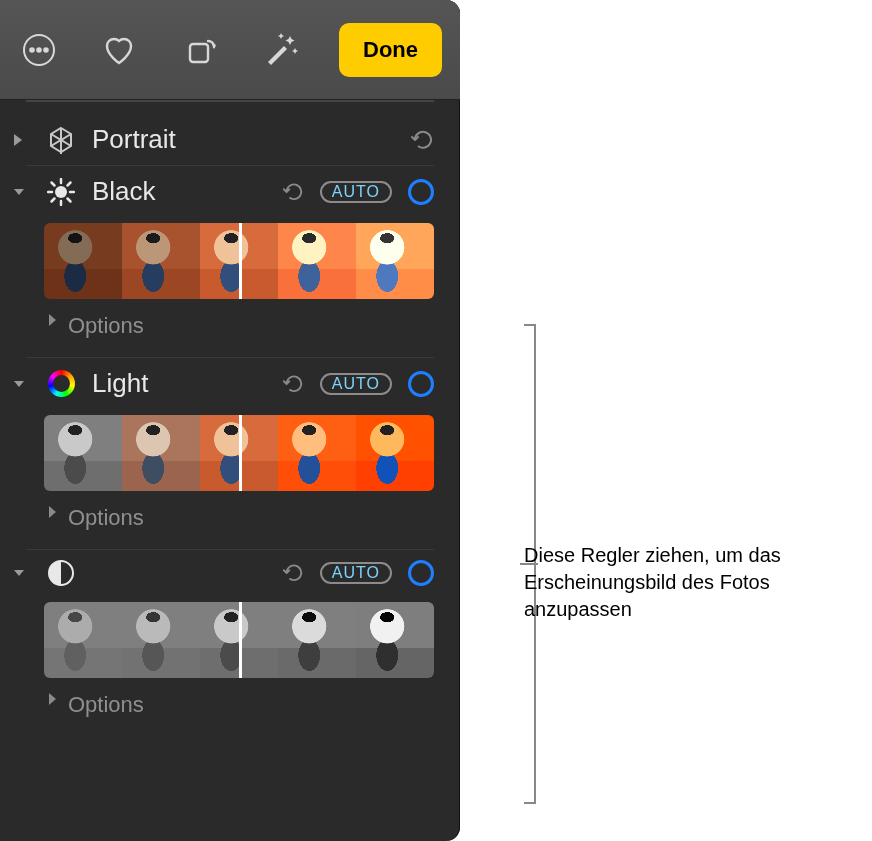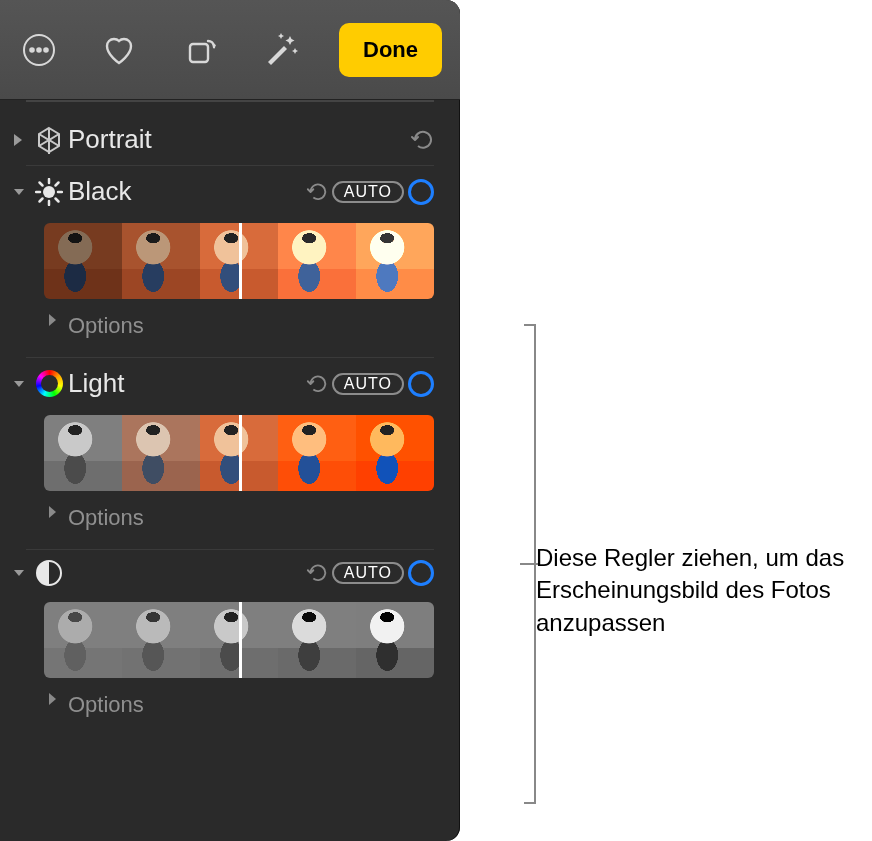--- a/index.html
+++ b/index.html
@@ -4,27 +4,27 @@
   <style>
     * { margin:0; padding:0; box-sizing:border-box; }
     body { background:#fff; font-family:-apple-system,Helvetica,Arial,sans-serif; width:872px; height:841px; position:relative; }
     .panel { width:460px; height:841px; background:#2a2a2a; border-radius:0 14px 14px 0; overflow:hidden; position:relative; box-shadow:inset -1px 0 0 #111; }
     .toolbar { height:100px; display:flex; align-items:center; padding:0 18px; gap:38px; background:linear-gradient(#555,#4a4a4a); border-bottom:1px solid #222; }
     .toolbar .icon-btn { width:44px; height:44px; display:flex; align-items:center; justify-content:center; color:#d8d8d8; cursor:pointer; }
     .toolbar .done { margin-left:auto; background:#ffcc00; color:#000; font-size:22px; font-weight:600; padding:14px 24px; border-radius:10px; cursor:pointer; }
     .section-title { padding:34px 30px 10px; font-size:22px; letter-spacing:2px; font-weight:600;
       background:linear-gradient(#cfcfcf,#9a9a9a); -webkit-background-clip:text; background-clip:text; color:transparent; }
     .divider { height:2px; margin:0 26px 12px; background:#444; }
-    .row { display:flex; align-items:center; padding:10px 26px 10px 12px; gap:4px; }
+    .row { display:flex; align-items:center; padding:10px 26px 10px 12px; gap:16px; }
     .row .disc { width:18px; color:#9a9a9a; cursor:pointer; font-size:18px; }
     .row .row-icon { width:30px; display:flex; align-items:center; justify-content:center; }
     .row .label { font-size:26px; color:#e8e8e8; }
     .row .spacer { flex:1; }
     .row .undo { color:#8a8a8a; cursor:pointer; }
-    .auto-pill { border:2px solid #8c8c8c; border-radius:20px; padding:0 10px; font-size:16px; letter-spacing:1px; color:#ffffff; cursor:pointer; }
+    .auto-pill { border:2px solid #8c8c8c; border-radius:20px; padding:0 10px; font-size:16px; letter-spacing:1px; color:#7dd3fc; cursor:pointer; }
     .circle { width:26px; height:26px; border-radius:50%; border:3px solid #1e7fff; cursor:pointer; }
     .thin-div { height:1px; margin:0 26px; background:#3a3a3a; }
     .strip { margin:6px 26px 6px 44px; height:76px; border-radius:6px; position:relative; overflow:hidden; cursor:ew-resize; }
     .strip .seg { position:absolute; top:0; bottom:0; width:20%; }
     .strip .seg:nth-child(1){left:0}
     .strip .seg:nth-child(2){left:20%}
     .strip .seg:nth-child(3){left:40%}
     .strip .seg:nth-child(4){left:60%}
     .strip .seg:nth-child(5){left:80%}
     .head { width:100%; height:100%;
@@ -46,21 +46,21 @@
     .color .seg:nth-child(5) .head{filter:saturate(2.3)}
     .bw .seg .head{filter:grayscale(1)}
     .bw .seg:nth-child(1) .head{filter:grayscale(1) contrast(.6)}
     .bw .seg:nth-child(2) .head{filter:grayscale(1) contrast(.8)}
     .bw .seg:nth-child(3) .head{filter:grayscale(1) contrast(1)}
     .bw .seg:nth-child(4) .head{filter:grayscale(1) contrast(1.25)}
     .bw .seg:nth-child(5) .head{filter:grayscale(1) contrast(1.55)}
     .strip .handle { position:absolute; top:0; bottom:0; width:3px; background:#fff; left:50%; }
     .options-row { display:flex; gap:10px; padding:8px 40px 18px 48px; color:#8f8f8f; font-size:22px; cursor:pointer; }
     .options-row .chev{color:#8a8a8a}
-    .callout { position:absolute; left:536px; top:542px; font-size:24px; color:#000; line-height:1.35; }
+    .callout { position:absolute; left:524px; top:542px; font-size:20px; color:#000; line-height:1.35; }
     .bracket { position:absolute; left:516px; top:324px; width:20px; height:480px; border-right:2px solid #888; }
     .bracket::before,.bracket::after{content:"";position:absolute;right:0;width:10px;height:2px;background:#888}
     .bracket::before{top:0} .bracket::after{bottom:0}
     .tick { position:absolute; left:520px; top:563px; width:18px; height:2px; background:#888; }
     svg { display:block; }
     .color-ring{width:27px;height:27px;border-radius:50%;background:conic-gradient(red,orange,yellow,lime,cyan,blue,magenta,red);position:relative}
     .color-ring::after{content:"";position:absolute;inset:5px;background:#2a2a2a;border-radius:50%}
     .bw-icon{width:26px;height:26px;border-radius:50%;background:linear-gradient(90deg,#e8e8e8 50%,#2a2a2a 50%);border:2px solid #e8e8e8}
   </style>
 </head>

